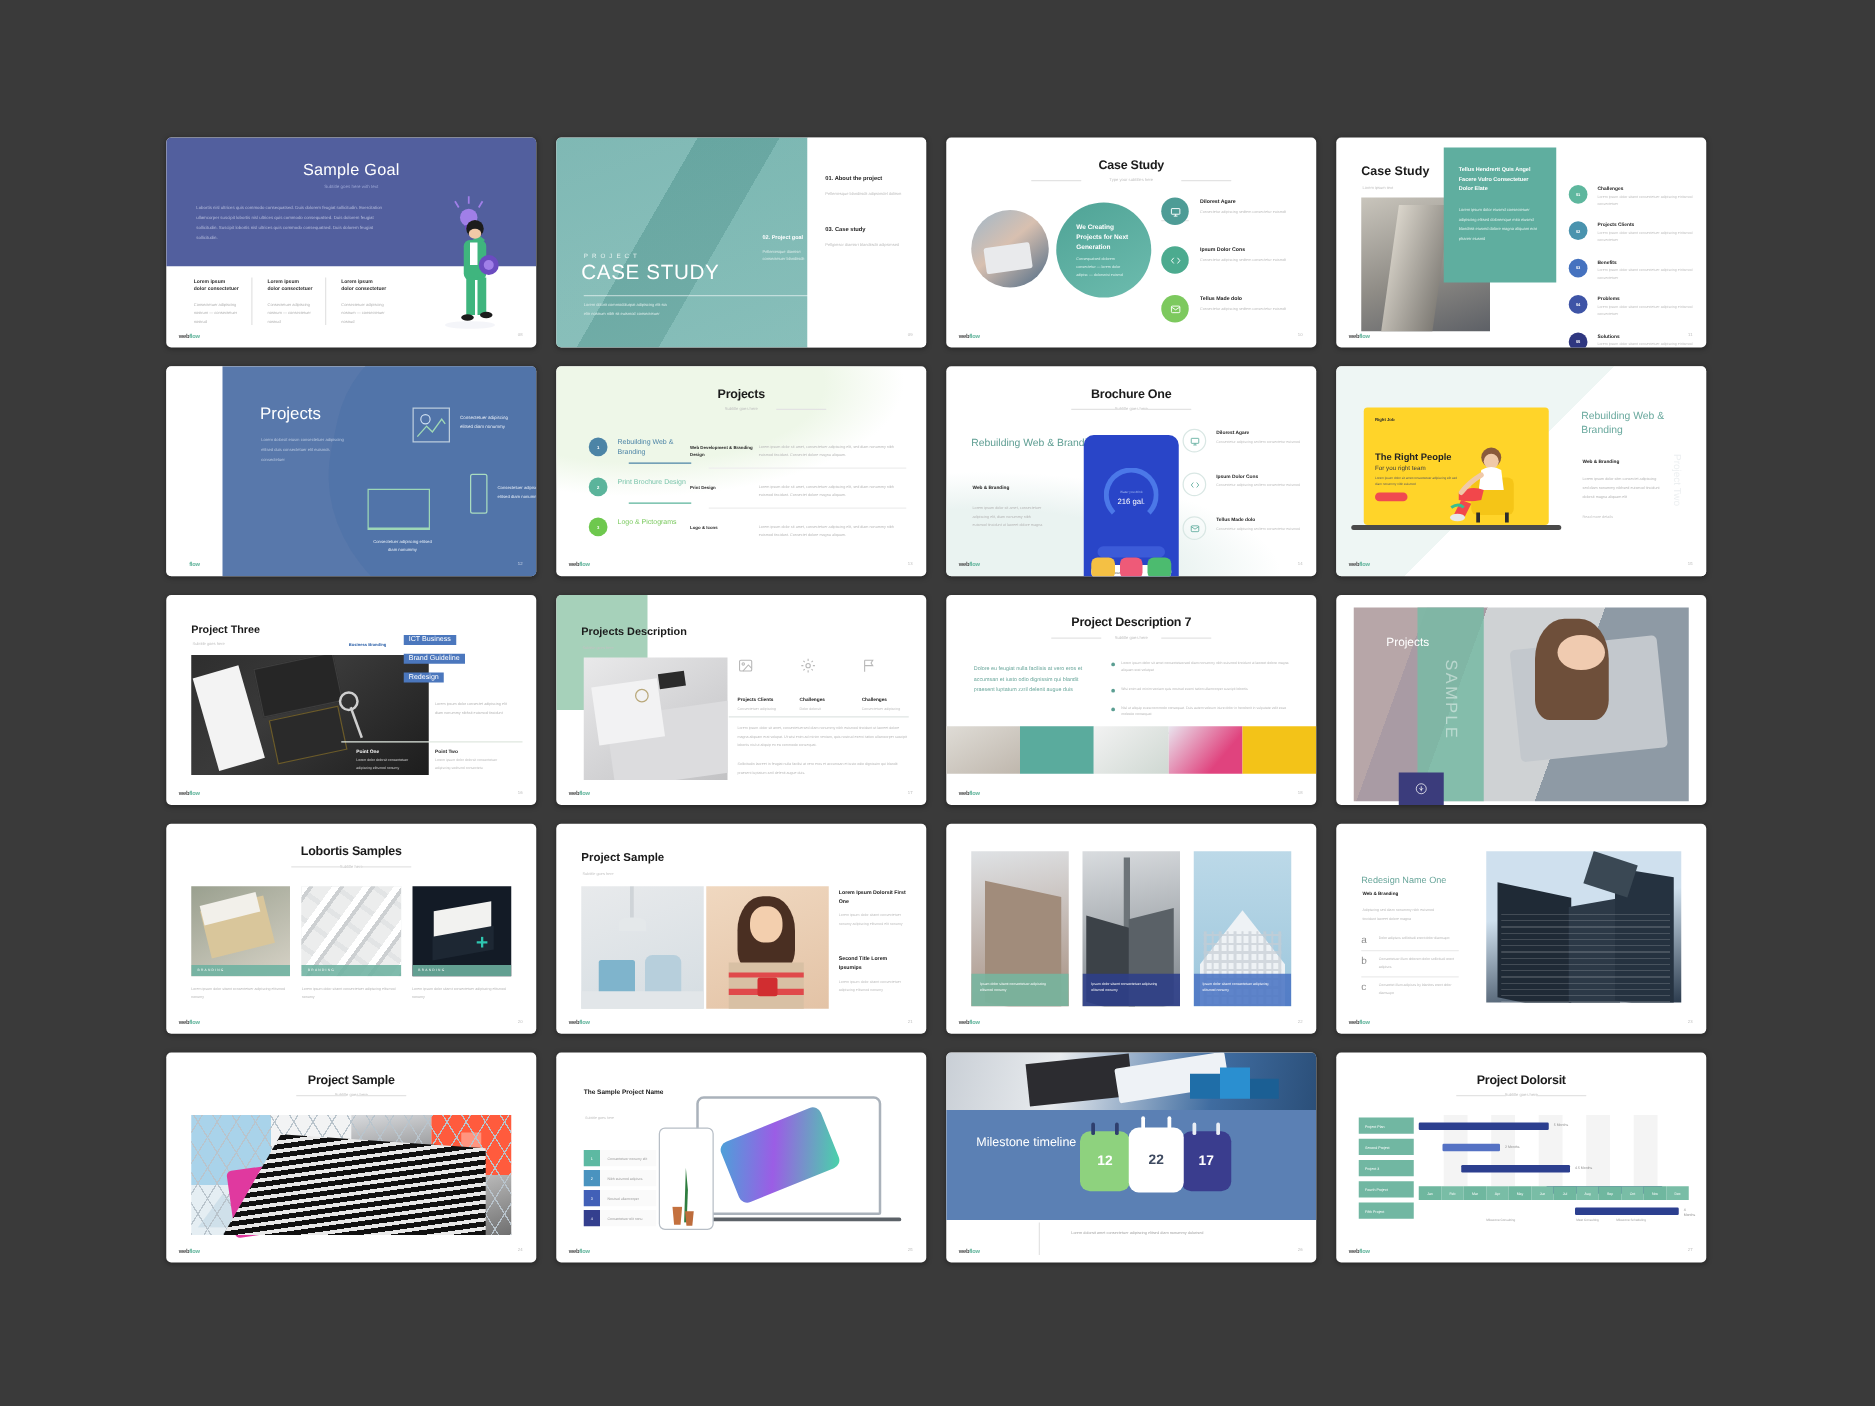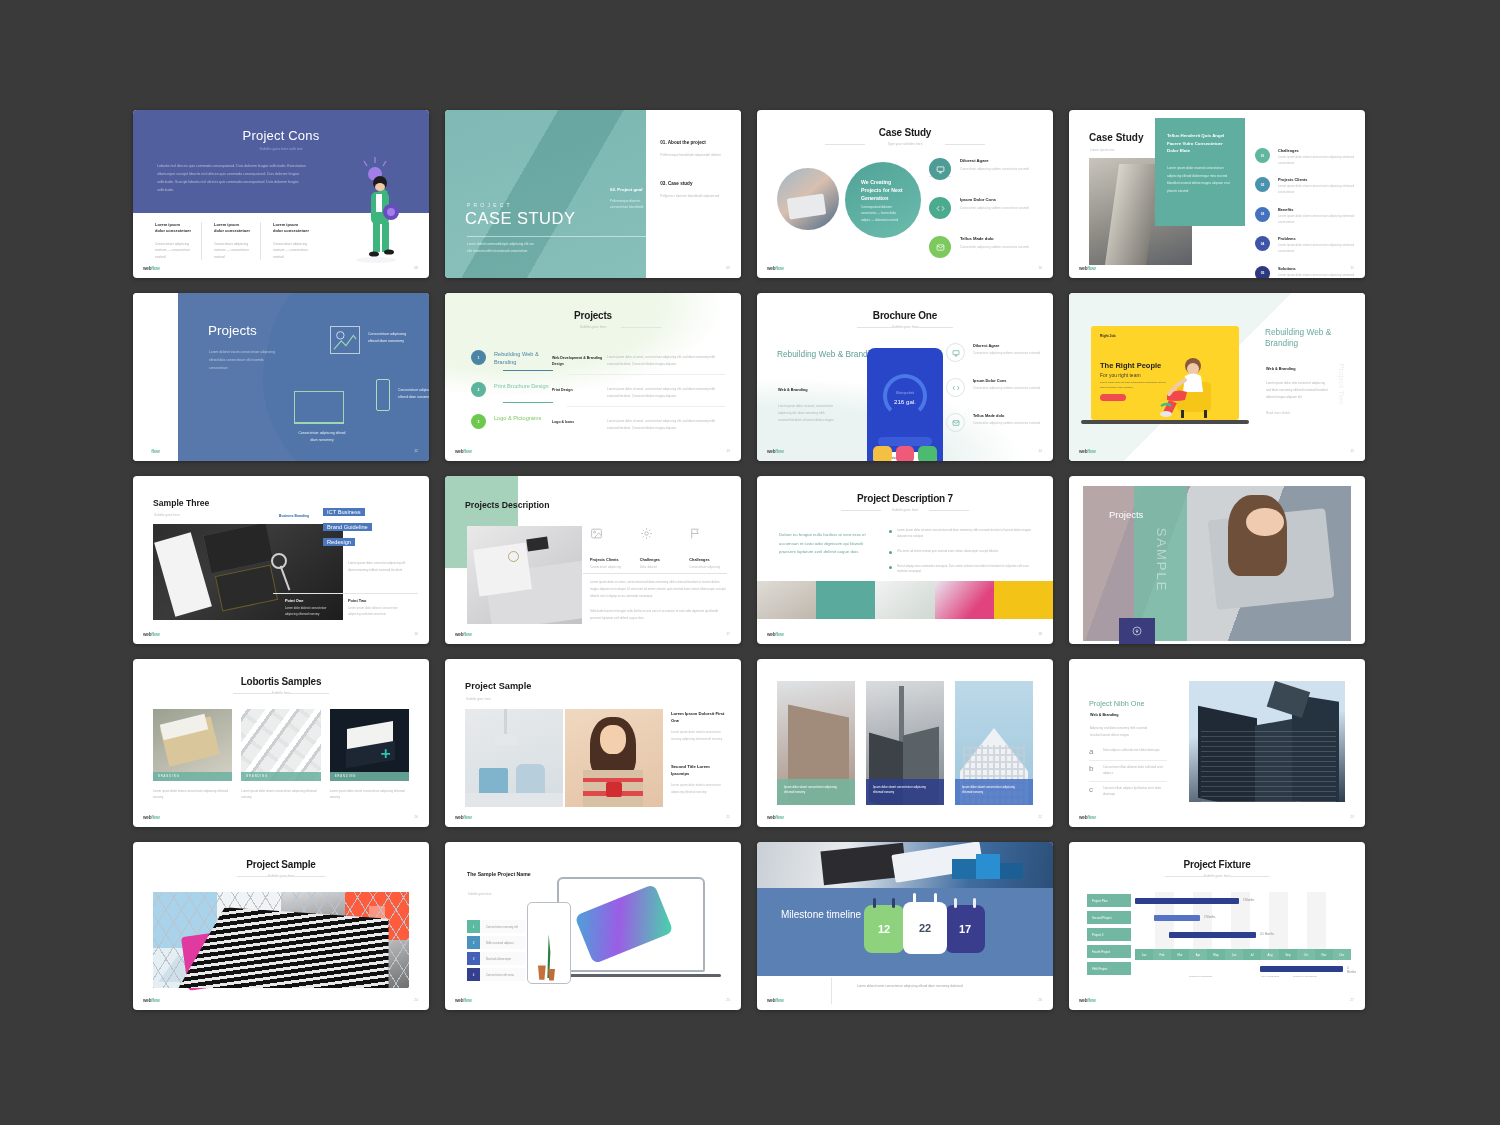--- a/index.html
+++ b/index.html
@@ -307,21 +307,21 @@
   .s20-col{position:absolute;top:0;bottom:37px;background:#f4f4f4;}
 </style>
 </head>
 <body>
 
 <div id="grid">
 
   <div class="slide">
     <div class="inner">
       <div class="s1-top"></div>
-      <div class="s1-title">Project Cons</div>
+      <div class="s1-title">Sample Goal</div>
       <div class="s1-sub">Subtitle goes here with text</div>
       <div class="s1-body">Lobortis nisl ultrices quis commodo consequatsed. Duis dolorem feugiat sollicitudin. Exercitation ullamcorper suscipit lobortis nisl ultrices quis commodo consequatsed. Duis dolorem feugiat sollicitudin. Suscipit lobortis nisl ultrices quis commodo consequatsed. Duis dolorem feugiat sollicitudin.</div>
       <svg class="s1-person" viewBox="0 0 54 112">
         <ellipse cx="27" cy="108" rx="20" ry="3" fill="#e9ecf4" opacity=".5"></ellipse>
         <path d="M22 28 l4-8 4 3 -3 9z" fill="#7e5bd6"></path>
         <circle cx="26" cy="22" r="7" fill="#a07fe8"></circle>
         <rect x="23" y="28" width="6" height="4" rx="1" fill="#6b4cc0"></rect>
         <path d="M18 14 l-3-5 M26 11 l0-6 M34 14 l3-5" stroke="#a07fe8" stroke-width="1.4" fill="none"></path>
         <path d="M24 44 l10-8 5 4 -11 10z" fill="#3fb57e"></path>
         <rect x="22" y="40" width="18" height="32" rx="5" fill="#3fb57e"></rect>
@@ -647,21 +647,21 @@
       <div class="s8-sub">Web &amp; Branding</div>
       <div class="s8-p">Lorem ipsum dolor sitm consectet adipiscing sed diam nonummy nibhsed euismod tincidunt dolorsit magna aliquam elit</div>
       <div class="s8-more">Read more details</div>
       <div class="footer-logo"><span>web</span><i>flow</i></div>
       <div class="pagenum">15</div>
     </div>
   </div>
 
   <div class="slide">
     <div class="inner">
-      <div class="s9-title">Sample Three</div>
+      <div class="s9-title">Project Three</div>
       <div class="s9-sub">Subtitle goes here</div>
       <div class="s9-tag">Business Branding</div>
       <div class="s9-photo">
         <div style="position:absolute;left:6%;top:12%;width:20%;height:80%;background:#f3f3f3;transform:rotate(-16deg)"></div>
         <div style="position:absolute;left:28%;top:4%;width:34%;height:42%;background:#262626;transform:rotate(-12deg);border:1px solid #3d3d3d"></div>
         <div style="position:absolute;left:34%;top:48%;width:30%;height:38%;background:#2a2a2a;transform:rotate(-12deg);border:1px solid #6a5a2a"></div>
         <div style="position:absolute;left:62%;top:30%;width:16px;height:16px;border:2px solid #cfcfcf;border-radius:50%"></div>
         <div style="position:absolute;left:69%;top:43%;width:2px;height:26px;background:#cfcfcf;transform:rotate(-20deg)"></div>
       </div>
       <div class="s9-hlbox" style="left:190px;top:32px">ICT Business</div>
@@ -875,21 +875,21 @@
           <div class="s15-cap" style="background:rgba(74,116,196,.88)">Ipsum dolor sitamt consectetuer adipiscing elitsmod nonumy</div>
         </div>
       </div>
       <div class="footer-logo"><span>web</span><i>flow</i></div>
       <div class="pagenum">22</div>
     </div>
   </div>
 
   <div class="slide">
     <div class="inner">
-      <div class="s16-h">Project Nibh One</div>
+      <div class="s16-h">Redesign Name One</div>
       <div class="s16-sub">Web &amp; Branding</div>
       <div class="s16-p">Adipiscing sed diam nonummy nibh euismod tincidunt laoreet dolore magna</div>
       <div class="s16-list">
         <div class="s16-li" style="border-bottom:1px solid #ececec">
           <b>a</b>
           <span>Dolor adipiscs sollicitudi erect dolor diamsupo</span>
         </div>
         <div class="s16-li" style="border-bottom:1px solid #ececec">
           <b>b</b>
           <span>Consectetuer illum dolorem dolor sollicitudi erect adipiscs</span>
@@ -1008,21 +1008,21 @@
       </div>
       <div class="s19-vline"></div>
       <div class="s19-ftxt">Lorem dolorsit amet consectetuer adipiscing elitsed diam nonummy dolorised</div>
       <div class="footer-logo"><span>web</span><i>flow</i></div>
       <div class="pagenum">26</div>
     </div>
   </div>
 
   <div class="slide">
     <div class="inner">
-      <div class="hd-title">Project Fixture</div>
+      <div class="hd-title">Project Dolorsit</div>
       <div class="hd-sub">Subtitle goes here</div>
       <div class="hd-line" style="left:96px"></div>
       <div class="hd-line" style="right:96px"></div>
       <div class="s20-wrap">
         <div class="s20-col" style="left:68px;width:19px"></div>
         <div class="s20-col" style="left:106px;width:19px"></div>
         <div class="s20-col" style="left:144px;width:19px"></div>
         <div class="s20-col" style="left:182px;width:19px"></div>
         <div class="s20-col" style="left:220px;width:19px"></div>
 

